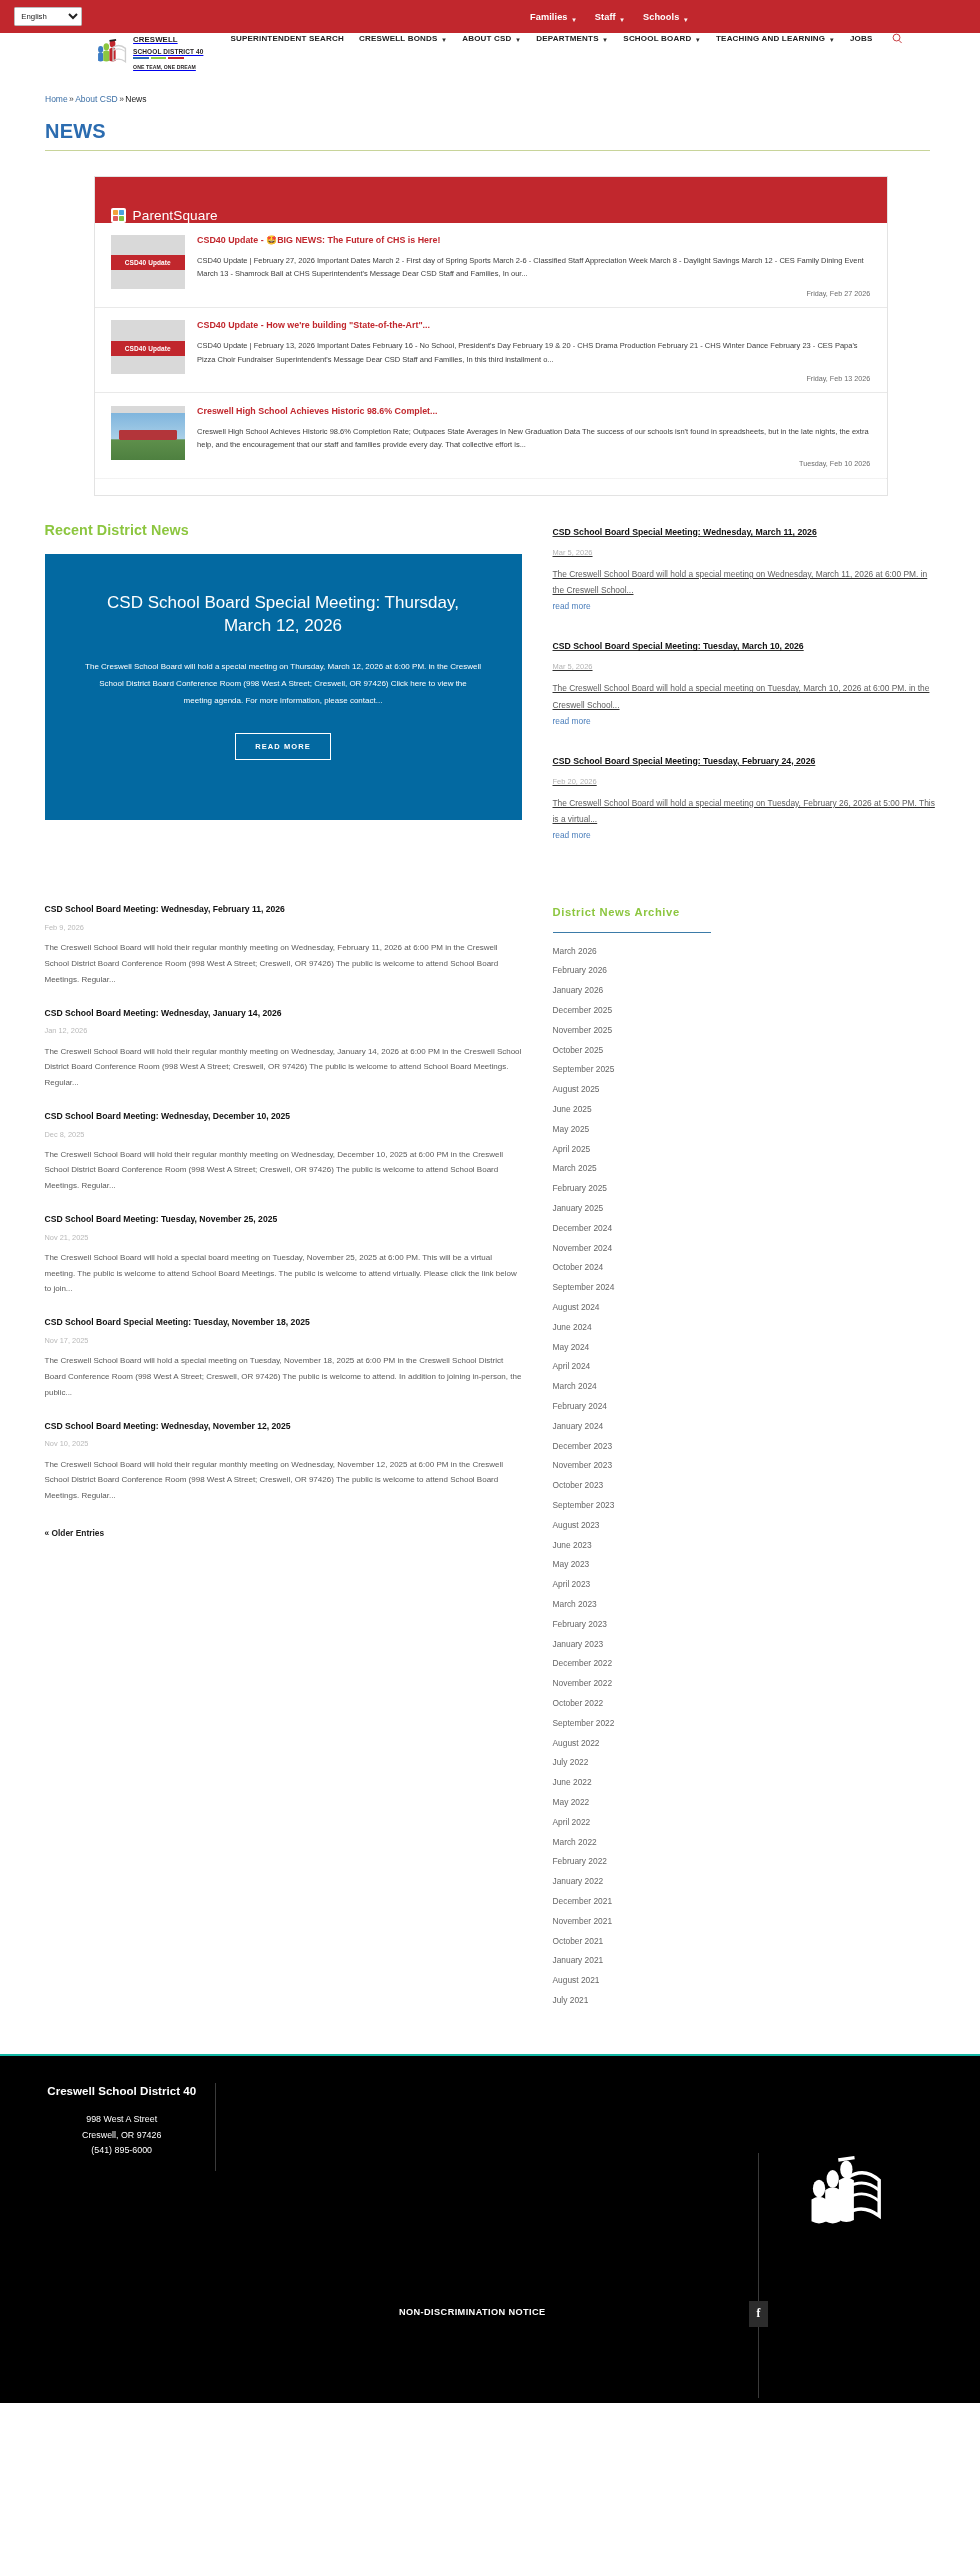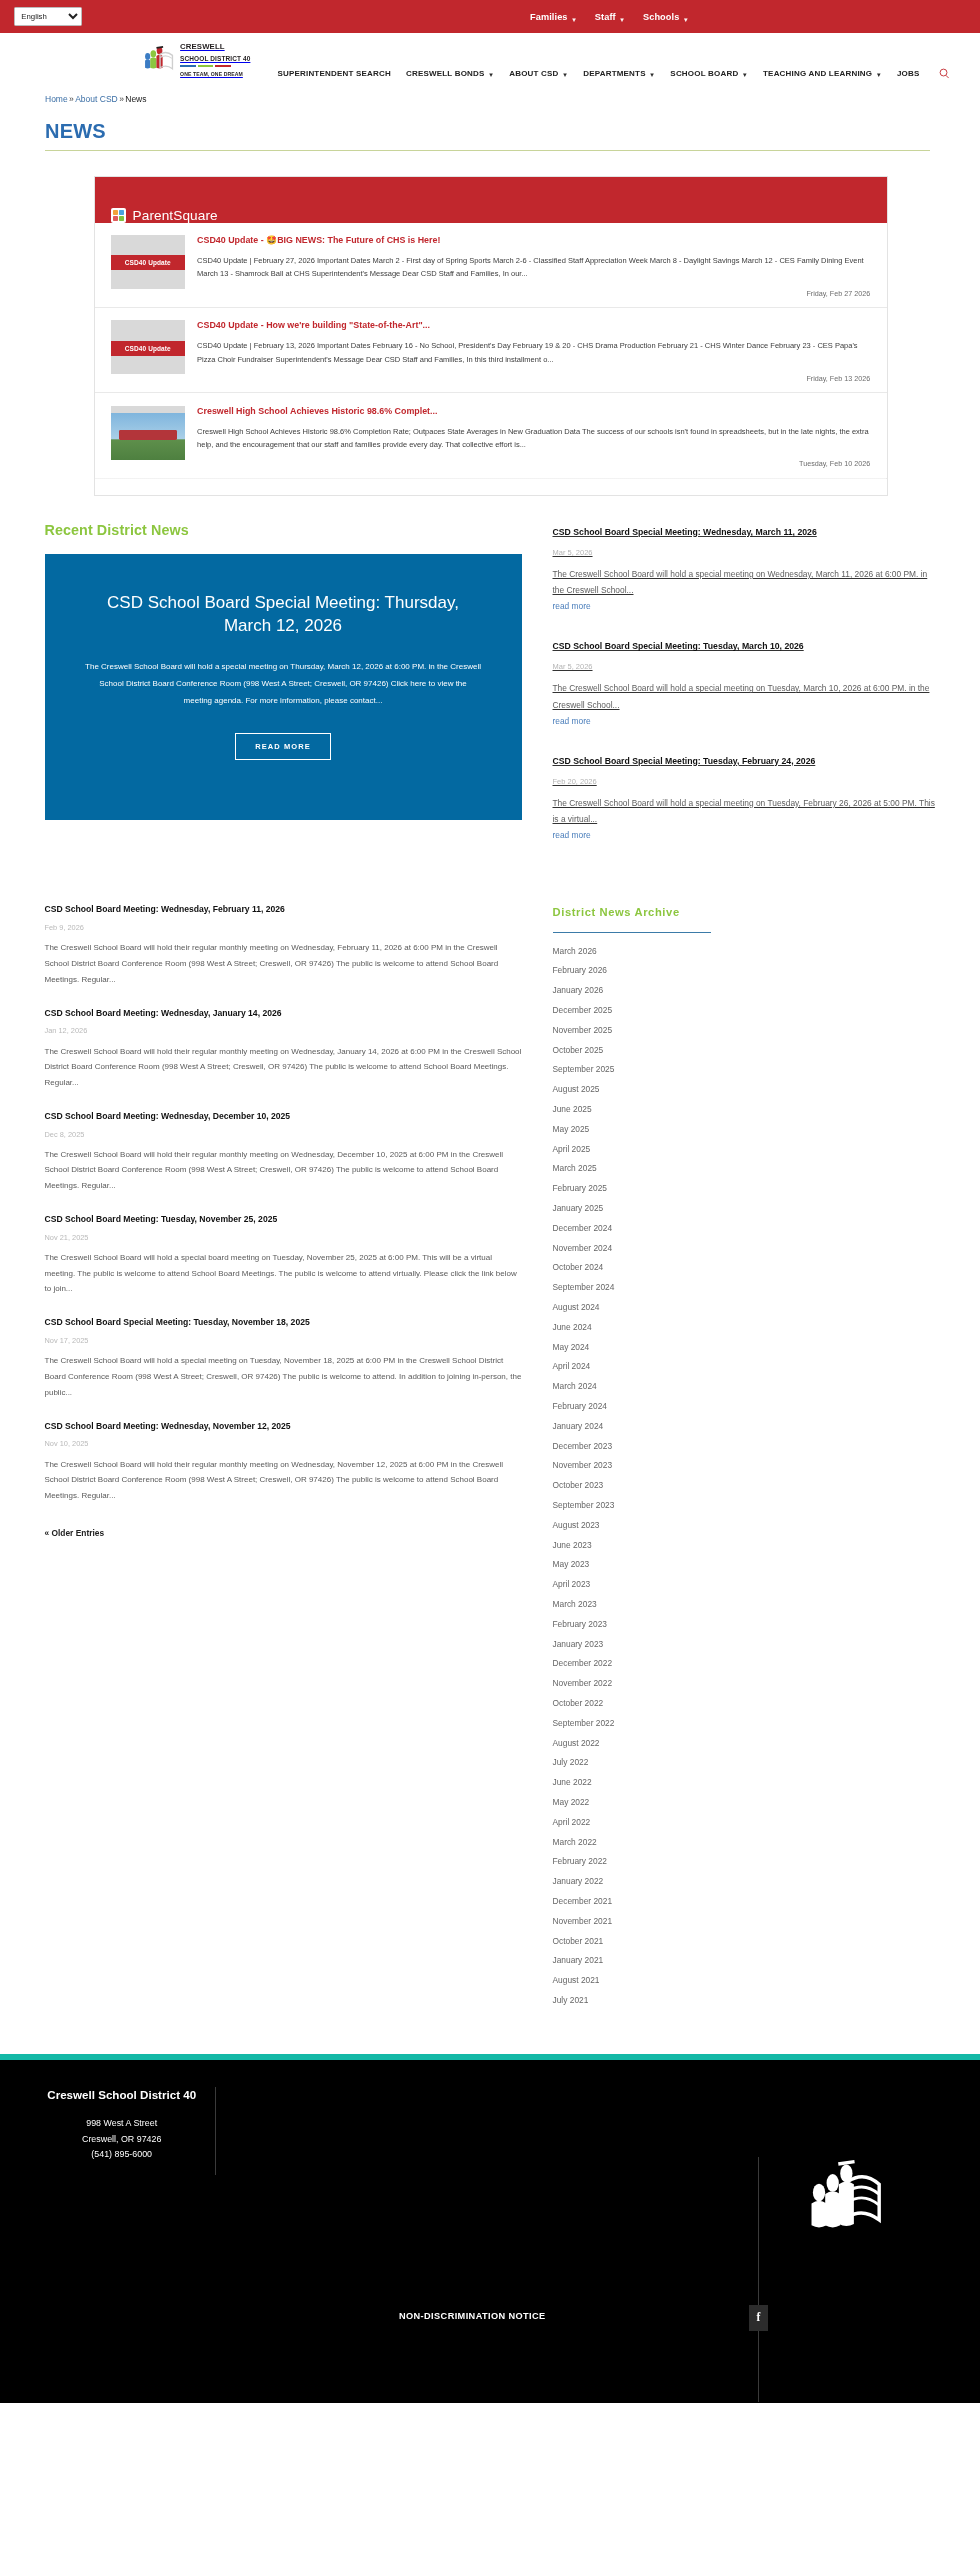--- a/index.html
+++ b/index.html
@@ -51,23 +51,22 @@
     gap: 3.4px;
     letter-spacing: 0.1px;
   }
   .caret { font-size: 6.1px; opacity: .95; transform: translateY(0.7px); }
 
   
   .header {
     background: #fff;
     height: 46px;
     display: flex;
-    align-items: flex-end;
+    align-items: flex-start;
     padding-left: 96px;
-    margin-left: 47px;
   }
   .logo { display: flex; align-items: center; gap: 6.1px; }
   .logo-mark { width: 31px; height: 31px; flex: none; }
   .logo-text { line-height: 1.05; }
   .logo-l1 { font-size: 7.8px; font-weight: bold; color: #231f20; letter-spacing: 0.1px; }
   .logo-l2 { font-size: 6.5px; font-weight: bold; color: #231f20; letter-spacing: 0.1px; }
   .logo-bars { display: flex; gap: 2px; margin: 1.4px 0 0.7px; }
   .logo-bars i { display: block; height: 2px; width: 15.7px; }
   .bar-b { background: #2b6cb0; } .bar-g { background: #8cc63f; } .bar-r { background: #c1272d; }
   .logo-l3 { font-size: 5.1px; font-weight: bold; color: #231f20; letter-spacing: 0.1px; }
@@ -202,21 +201,21 @@
     color: #8cc63f; font-size: 11.2px; font-weight: 600; letter-spacing: 0.6px;
     padding-bottom: 14px; border-bottom: 1.4px solid #3b7ba8; display: block; width: 158px;
   }
   .archive ul { list-style: none; margin-top: 11px; }
   .archive li { margin-bottom: 7.8px; }
   .archive a { color: #666; font-size: 8.4px; text-decoration: none; }
 
   
   .footer {
     background: #000;
-    border-top: 6px solid #14b8a6;
+    border-top: 2px solid #14b8a6;
     height: 349px;
     position: relative;
     color: #fff;
   }
   .f-addr {
     position: absolute; left: 42px; top: 27px; width: 174px;
     text-align: center; border-right: 0.7px solid #3a3a3a; padding-right: 13.6px; padding-bottom: 12.3px;
   }
   .f-name { font-size: 11.6px; font-weight: bold; line-height: 1.35; margin-bottom: 13.6px; }
   .f-line { font-size: 8.9px; line-height: 1.75; }

